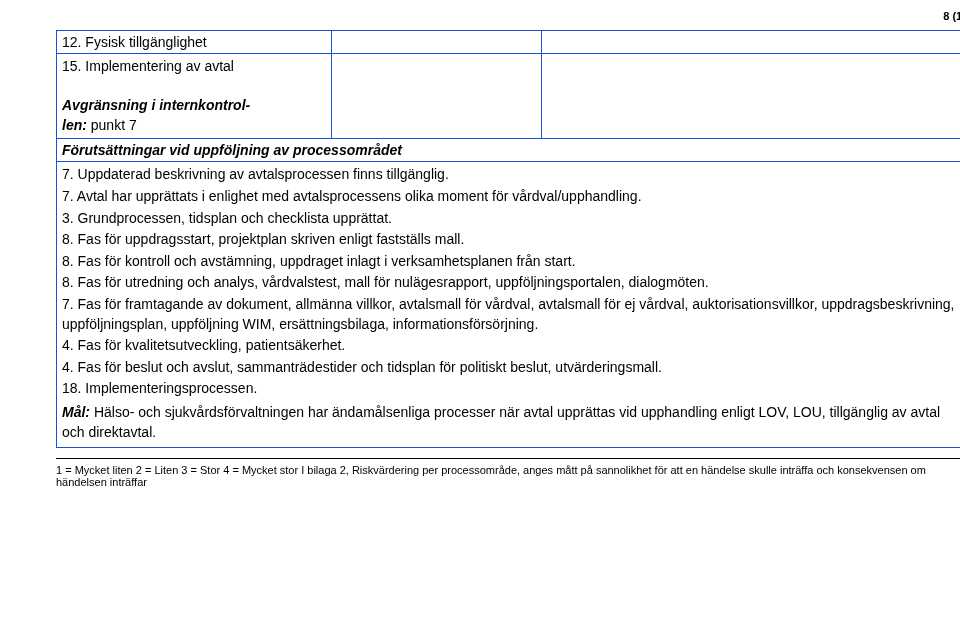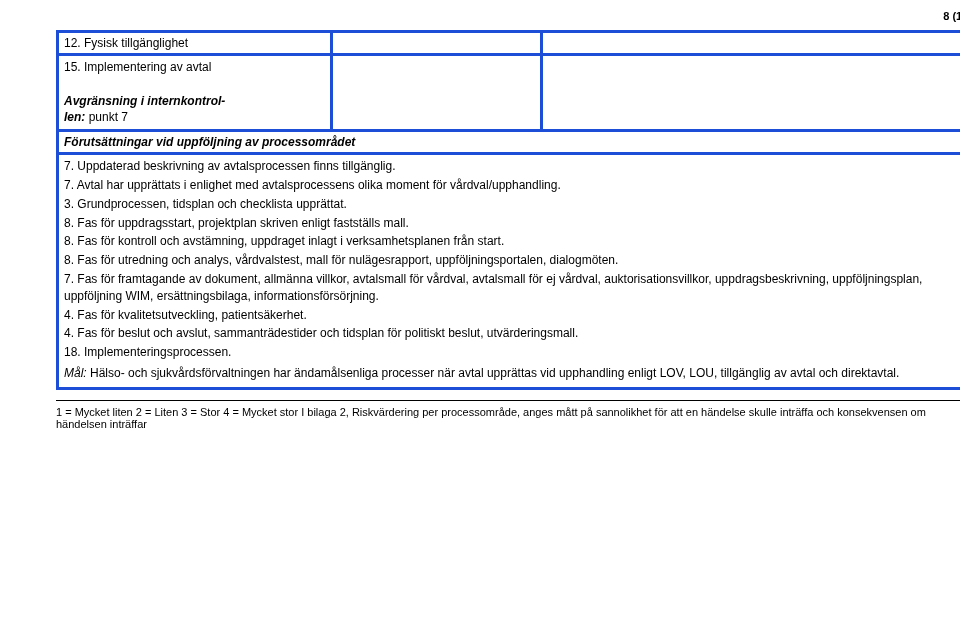--- a/index.html
+++ b/index.html
@@ -29,24 +29,24 @@
       margin-bottom: 8px;
       font-weight: bold;
     }
     .main-table {
       width: 100%;
       border-collapse: collapse;
       border: 1px solid #000;
       margin-bottom: 10px;
     }
     .main-table td {
-      border: 3px solid #1d4ed8;
+      border: 1px solid #1d4ed8;
       padding: 3px 5px;
       vertical-align: top;
-      font-size: 12px;
+      font-size: 14px;
     }
     .col-left {
       width: 30%;
     }
     .col-mid {
       width: 23%;
     }
     .col-right {
       width: 47%;
     }
@@ -108,21 +108,21 @@
         <div class="row-item">7. Avtal har upprättats i enlighet med avtalsprocessens olika moment för vårdval/upphandling.</div>
         <div class="row-item">3. Grundprocessen, tidsplan och checklista upprättat.</div>
         <div class="row-item">8. Fas för uppdragsstart, projektplan skriven enligt fastställs mall.</div>
         <div class="row-item">8. Fas för kontroll och avstämning, uppdraget inlagt i verksamhetsplanen från start.</div>
         <div class="row-item">8. Fas för utredning och analys, vårdvalstest, mall för nulägesrapport, uppföljningsportalen, dialogmöten.</div>
         <div class="row-item">7. Fas för framtagande av dokument, allmänna villkor, avtalsmall för vårdval, avtalsmall för ej vårdval, auktorisationsvillkor, uppdragsbeskrivning, uppföljningsplan, uppföljning WIM, ersättningsbilaga, informationsförsörjning.</div>
         <div class="row-item">4. Fas för kvalitetsutveckling, patientsäkerhet.</div>
         <div class="row-item">4. Fas för beslut och avslut, sammanträdestider och tidsplan för politiskt beslut, utvärderingsmall.</div>
         <div class="row-item">18. Implementeringsprocessen.</div>
         <div class="row-item" style="margin-top:4px;">
-          <span style="font-weight:normal;font-style:italic;">Mål:</span>
+          <span style="font-weight:bold;font-style:italic;">Mål:</span>
           <span>Hälso- och sjukvårdsförvaltningen har ändamålsenliga processer när avtal upprättas vid upphandling enligt LOV, LOU, tillgänglig av avtal och direktavtal.</span>
         </div>
       </td>
     </tr>
   </tbody>
     </table>
 
   <div class="footer-text">
     <span>1 = Mycket liten   2 = Liten   3 = Stor   4 = Mycket stor   I bilaga 2, Riskvärdering per processområde, anges mått på sannolikhet för att en händelse skulle inträffa och konsekvensen om händelsen inträffar</span>
   </div>

